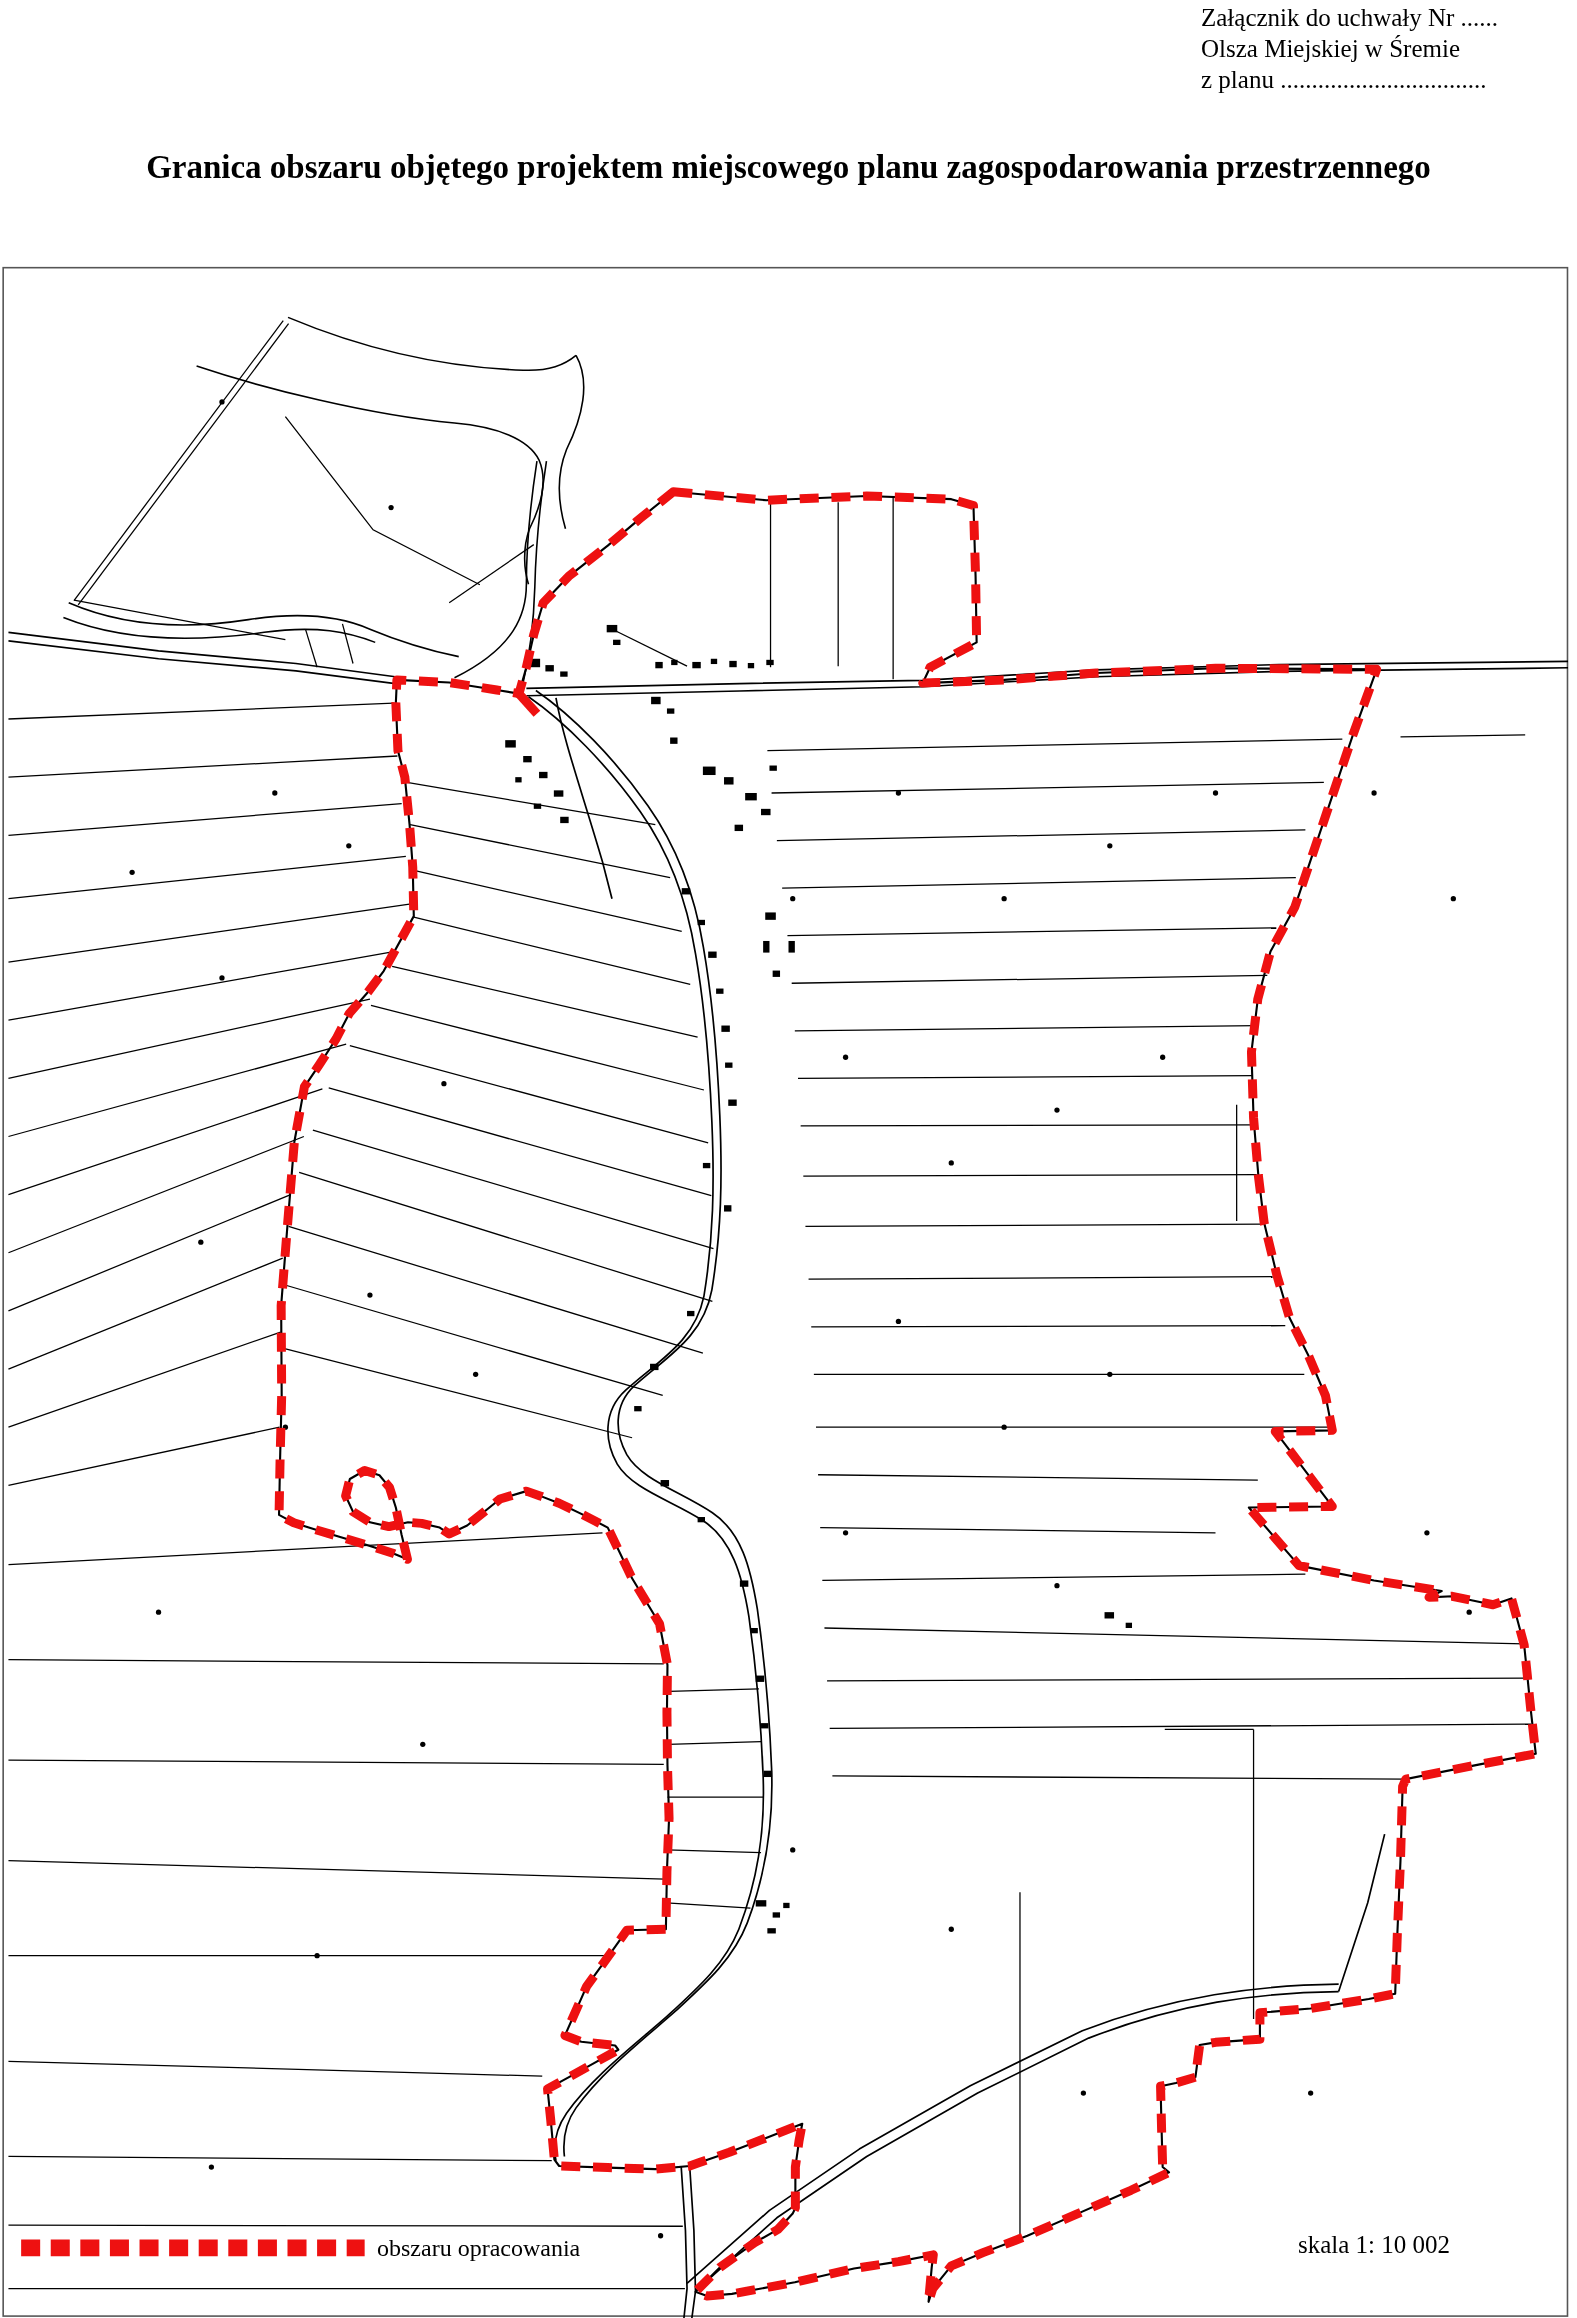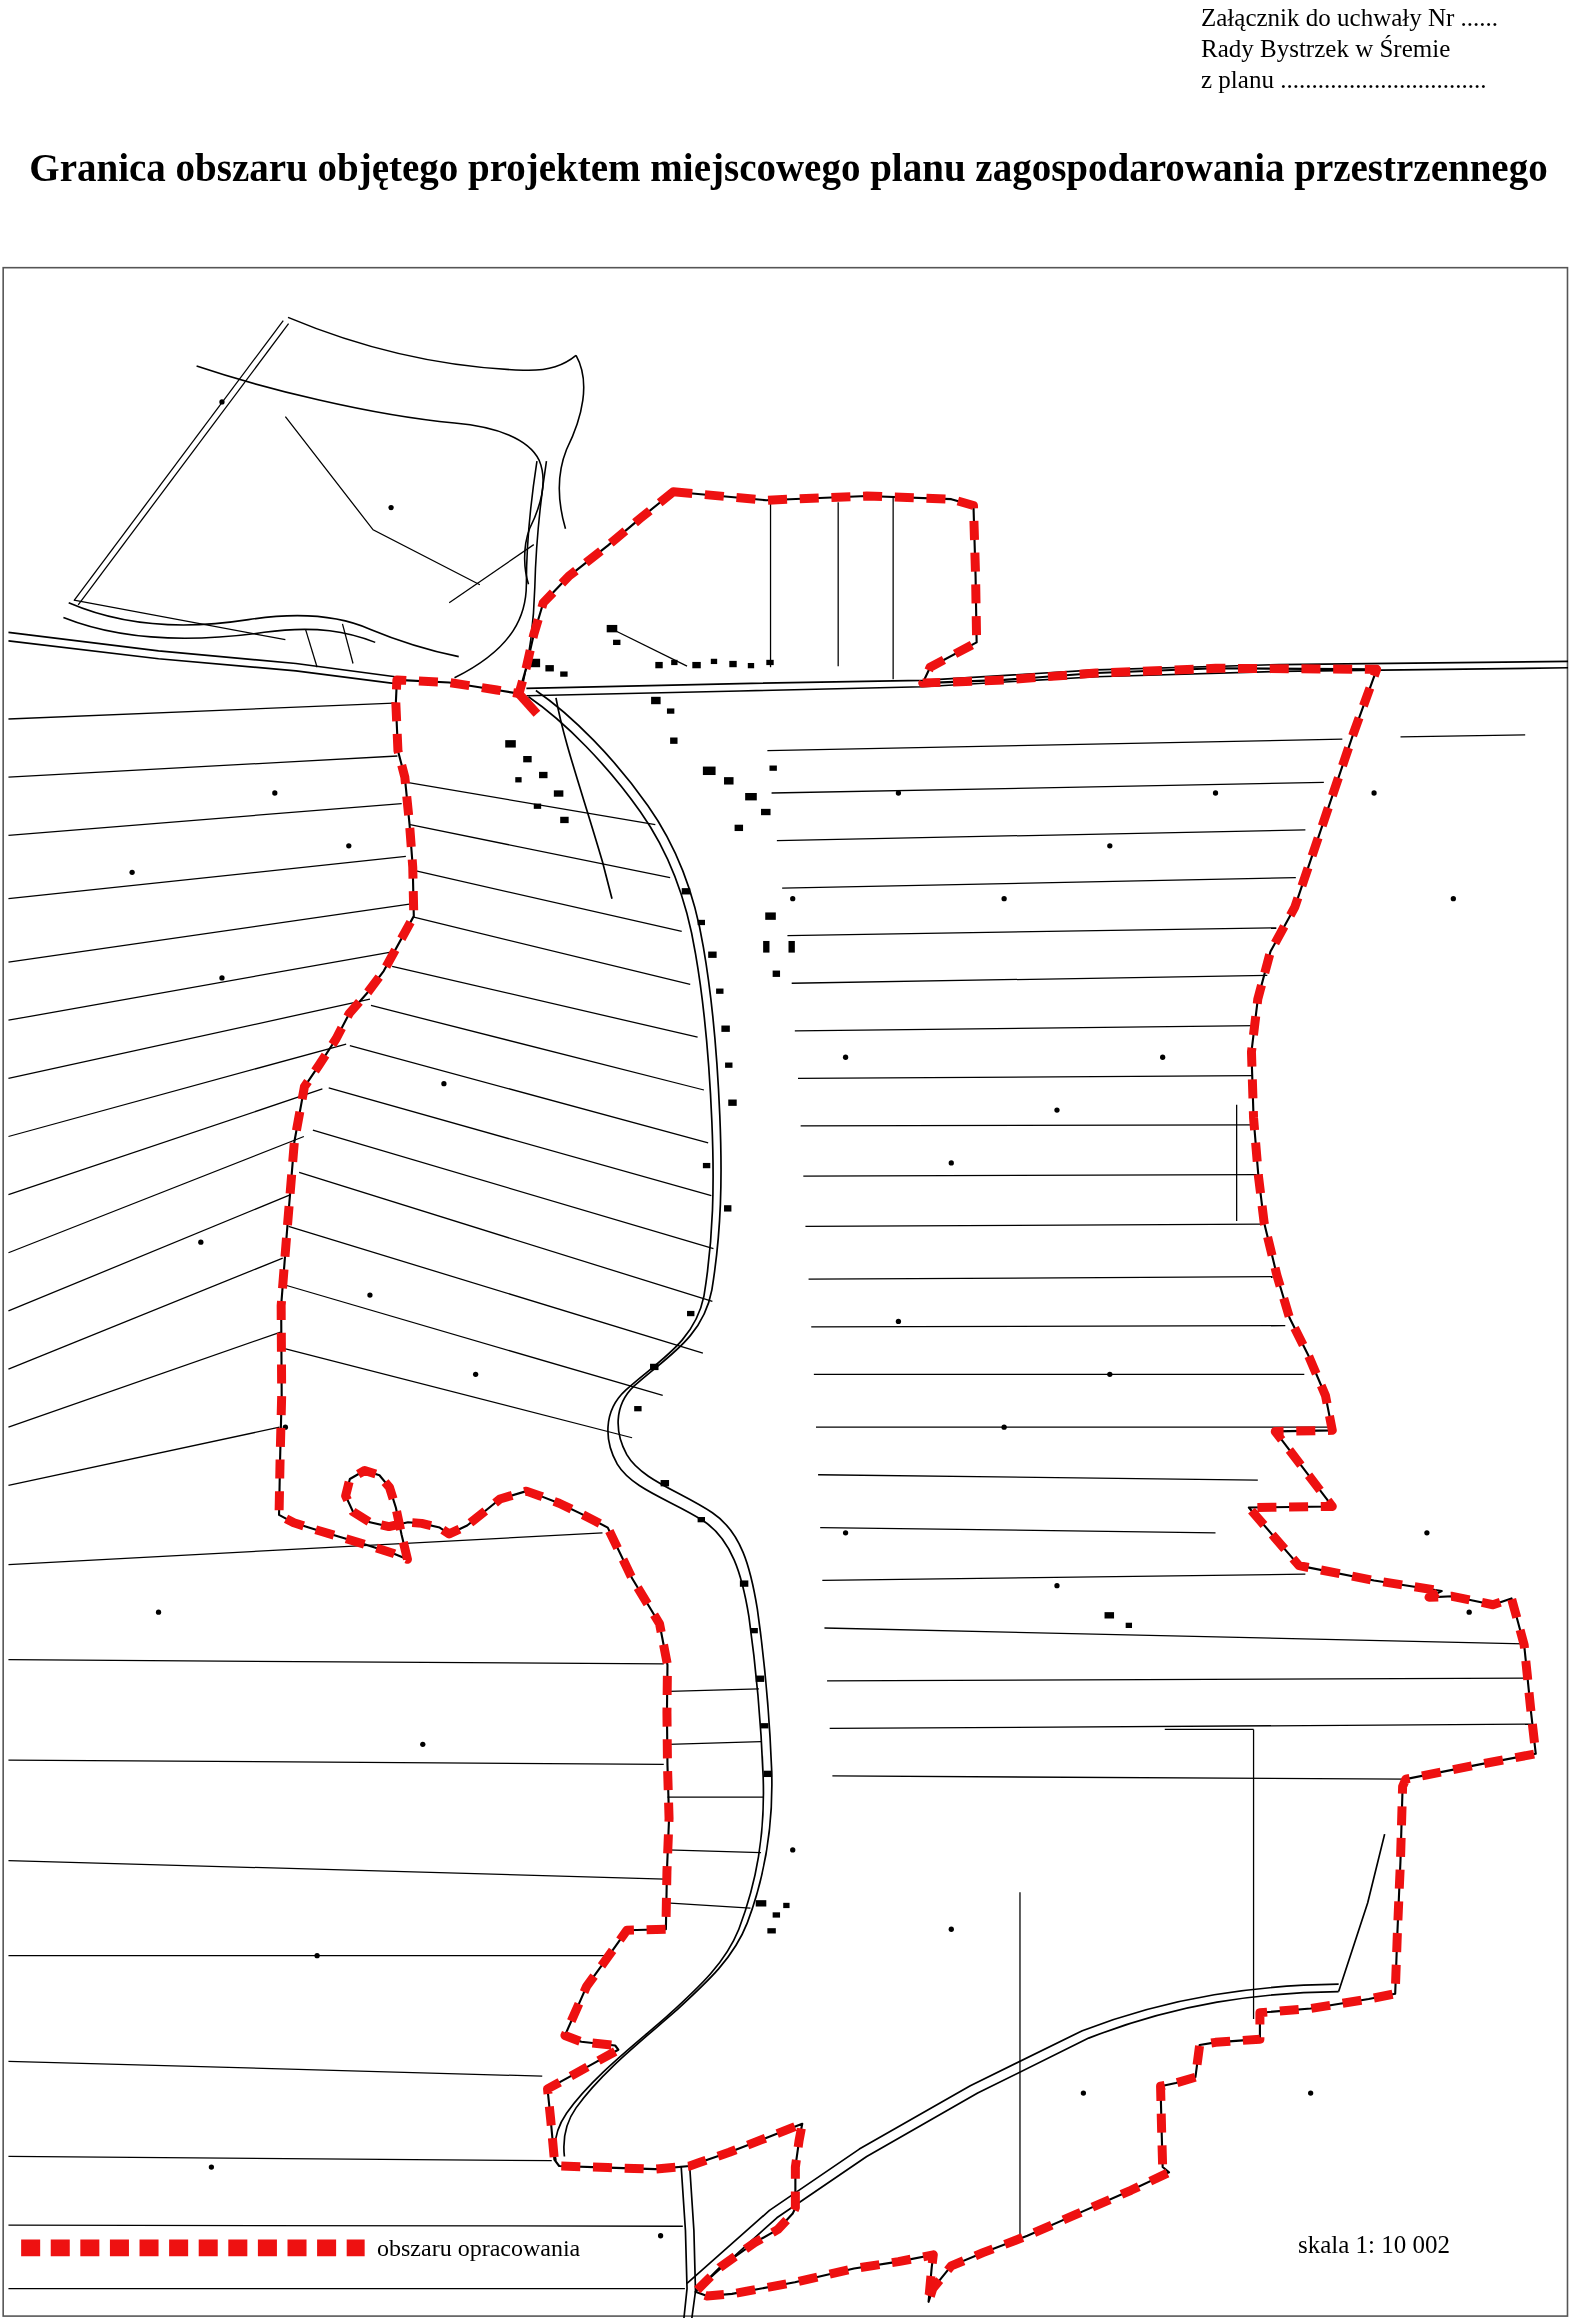--- a/index.html
+++ b/index.html
@@ -1,21 +1,21 @@
 <!DOCTYPE html>
 <html style="font-size:8.5px"><head>
 <meta charset="utf-8">
 <style>
   html,body{margin:0;padding:0;background:#fff;}
   .page{position:relative;width:1577px;height:2319px;background:#ffffff;
         font-family:"Liberation Serif", serif; color:#000; overflow:hidden;}
   .attachment-note{position:absolute;top:2.1px;left:1201px;font-size:25px;line-height:31px;
         white-space:nowrap;}
   .doc-title{position:absolute;top:148px;left:0;width:100%;text-align:center;
-        font-weight:bold;font-size:39px;line-height:39px;}
+        font-weight:bold;font-size:33px;line-height:39px;}
   .map-svg{position:absolute;top:0;left:0;}
   .legend-label{position:absolute;top:2235px;left:377px;font-size:24px;white-space:nowrap;}
   .scale-label{position:absolute;top:2231px;left:1298px;font-size:25px;white-space:nowrap;}
 </style>
 </head>
 <body>
 
 <div class="page">
 
   <svg id="map-svg" class="map-svg" width="1577" height="2319" viewBox="0 0 2984 4387">
@@ -214,21 +214,21 @@
       <circle cx="2050" cy="3960" r="5" fill="#000"></circle>
       <circle cx="2480" cy="3960" r="5" fill="#000"></circle>
       <path d="M1274 930 L1450 946 L1640 938 L1800 944 L1842 956 L1846 1090 L1848 1215 L1760 1262 L1746 1292 L1900 1286 L2074 1273 L2300 1264 L2605 1266 L2560 1390 L2450 1716 L2404 1800 L2380 1890 L2368 1990 L2372 2115 L2381 2223 L2392 2313 L2416 2412 L2440 2493 L2476 2565 L2508 2640 L2521 2706 L2413 2708 L2521 2850 L2363 2852 L2458 2962 L2600 2990 L2728 3010 L2704 3022 L2748 3020 L2825 3036 L2860 3024 L2870 3060 L2884 3112 L2890 3170 L2896 3230 L2903 3292 L2906 3318 L2800 3338 L2660 3366 L2654 3380 L2650 3520 L2644 3660 L2640 3772 L2590 3782 L2480 3800 L2384 3808 L2384 3858 L2300 3864 L2270 3869 L2262 3930 L2225 3941 L2196 3947 L2198 4030 L2200 4100 L2212 4110 L2140 4144 L2035 4190 L1944 4230 L1860 4262 L1800 4287 L1765 4330 L1757 4355 L1763 4290 L1766 4266 L1700 4279 L1616 4292 L1504 4318 L1385 4340 L1338 4344 L1316 4336 L1362 4290 L1428 4243 L1472 4218 L1500 4188 L1505 4177 L1505 4100 L1512 4050 L1518 4018 L1452 4044 L1380 4072 L1322 4092 L1305 4098 L1240 4104 L1150 4101 L1058 4098 L1049 4086 L1042 4010 L1036 3952 L1080 3928 L1130 3900 L1170 3878 L1164 3870 L1100 3863 L1069 3851 L1110 3758 L1152 3700 L1186 3652 L1260 3650 L1262 3540 L1266 3440 L1263 3340 L1262 3240 L1263 3150 L1248 3072 L1196 2986 L1150 2890 L1100 2864 L1058 2844 L1022 2830 L996 2821 L946 2836 L884 2886 L850 2902 L832 2890 L798 2882 L772 2880 L736 2888 L700 2880 L668 2860 L654 2830 L662 2798 L690 2782 L718 2791 L737 2814 L749 2852 L760 2904 L771 2950 L742 2938 L688 2921 L604 2896 L556 2881 L528 2866 L530 2760 L533 2640 L532 2470 L543 2330 L557 2160 L576 2056 L605 2013 L636 1965 L661 1917 L696 1877 L726 1837 L783 1733 L781 1640 L775 1560 L766 1470 L753 1420 L749 1330 L751 1286 L850 1291 L940 1305 L982 1312 L996 1262 L1010 1200 L1028 1140 L1076 1090 L1150 1032 L1212 980 Z" fill="none" stroke="#000" stroke-width="4" stroke-linejoin="round"></path>
       <path d="M1274 930 L1450 946 L1640 938 L1800 944 L1842 956 L1846 1090 L1848 1215 L1760 1262 L1746 1292 L1900 1286 L2074 1273 L2300 1264 L2605 1266 L2560 1390 L2450 1716 L2404 1800 L2380 1890 L2368 1990 L2372 2115 L2381 2223 L2392 2313 L2416 2412 L2440 2493 L2476 2565 L2508 2640 L2521 2706 L2413 2708 L2521 2850 L2363 2852 L2458 2962 L2600 2990 L2728 3010 L2704 3022 L2748 3020 L2825 3036 L2860 3024 L2870 3060 L2884 3112 L2890 3170 L2896 3230 L2903 3292 L2906 3318 L2800 3338 L2660 3366 L2654 3380 L2650 3520 L2644 3660 L2640 3772 L2590 3782 L2480 3800 L2384 3808 L2384 3858 L2300 3864 L2270 3869 L2262 3930 L2225 3941 L2196 3947 L2198 4030 L2200 4100 L2212 4110 L2140 4144 L2035 4190 L1944 4230 L1860 4262 L1800 4287 L1765 4330 L1757 4355 L1763 4290 L1766 4266 L1700 4279 L1616 4292 L1504 4318 L1385 4340 L1338 4344 L1316 4336 L1362 4290 L1428 4243 L1472 4218 L1500 4188 L1505 4177 L1505 4100 L1512 4050 L1518 4018 L1452 4044 L1380 4072 L1322 4092 L1305 4098 L1240 4104 L1150 4101 L1058 4098 L1049 4086 L1042 4010 L1036 3952 L1080 3928 L1130 3900 L1170 3878 L1164 3870 L1100 3863 L1069 3851 L1110 3758 L1152 3700 L1186 3652 L1260 3650 L1262 3540 L1266 3440 L1263 3340 L1262 3240 L1263 3150 L1248 3072 L1196 2986 L1150 2890 L1100 2864 L1058 2844 L1022 2830 L996 2821 L946 2836 L884 2886 L850 2902 L832 2890 L798 2882 L772 2880 L736 2888 L700 2880 L668 2860 L654 2830 L662 2798 L690 2782 L718 2791 L737 2814 L749 2852 L760 2904 L771 2950 L742 2938 L688 2921 L604 2896 L556 2881 L528 2866 L530 2760 L533 2640 L532 2470 L543 2330 L557 2160 L576 2056 L605 2013 L636 1965 L661 1917 L696 1877 L726 1837 L783 1733 L781 1640 L775 1560 L766 1470 L753 1420 L749 1330 L751 1286 L850 1291 L940 1305 L982 1312 L996 1262 L1010 1200 L1028 1140 L1076 1090 L1150 1032 L1212 980 Z" fill="none" stroke="#ee1111" stroke-width="17" stroke-dasharray="36 24" stroke-linejoin="round"></path>
       <path d="M982 1312 L1016 1350" fill="none" stroke="#ee1111" stroke-width="17"></path>
       <line x1="40" y1="4253" x2="690" y2="4253" stroke="#ee1111" stroke-width="32" stroke-dasharray="36 20"></line>
     </svg>
 
   <div class="attachment-note">
     <div>Załącznik do uchwały Nr ......</div>
-    <div>Rady Bystrzek w Śremie</div>
+    <div>Olsza Miejskiej w Śremie</div>
     <div>z planu .................................</div>
   </div>
 
   <div class="doc-title">
     <div>Granica obszaru objętego projektem miejscowego planu zagospodarowania przestrzennego</div>
   </div>
 
   <div class="legend-label">obszaru opracowania</div>
 
   <div class="scale-label">skala 1: 10 002</div>

